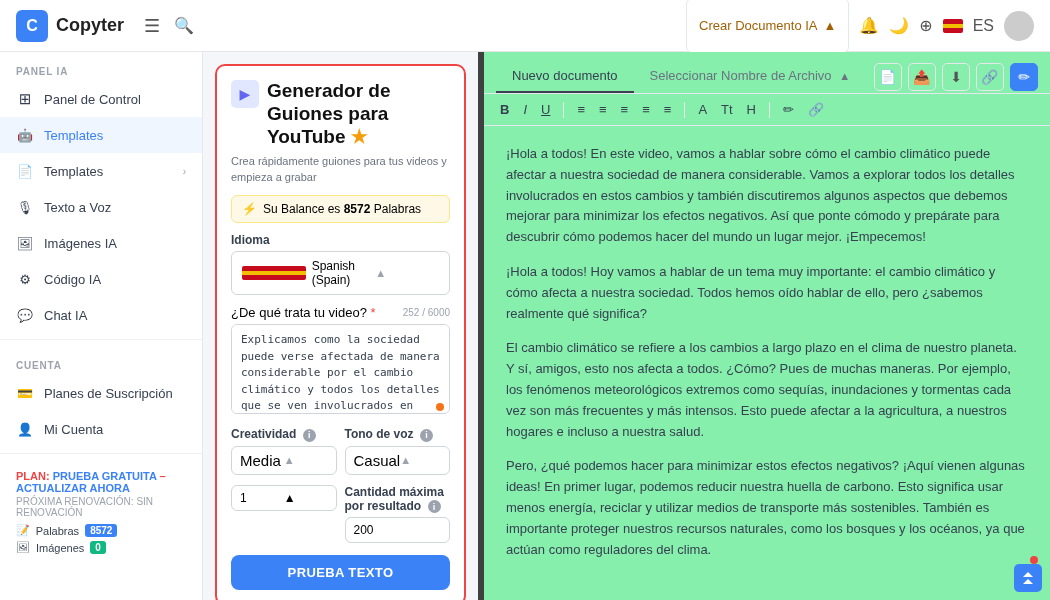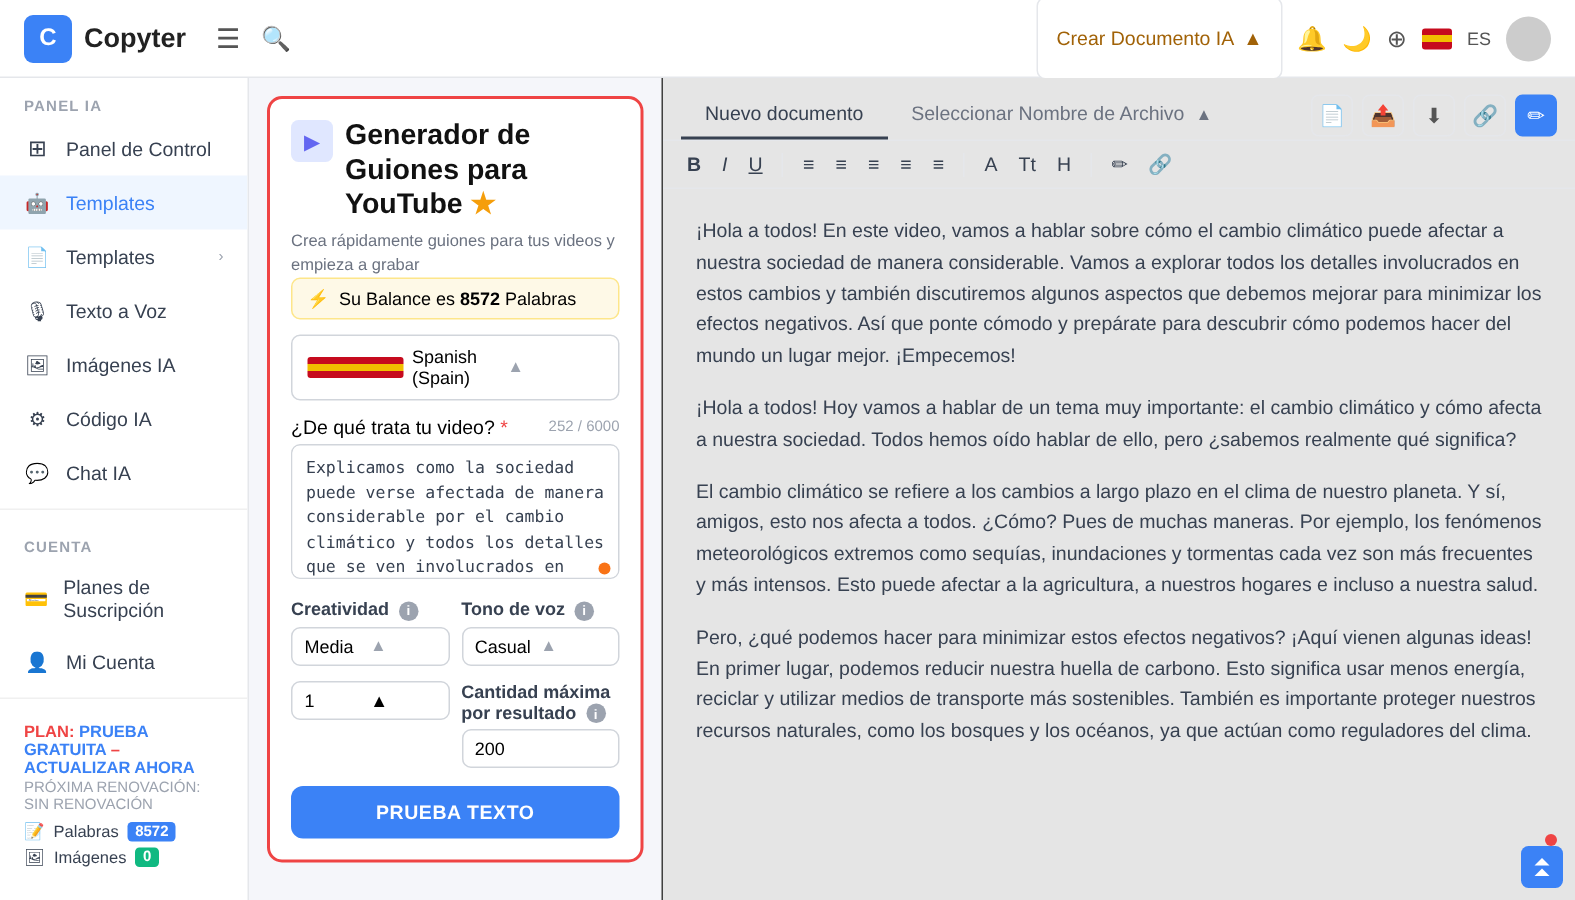--- a/index.html
+++ b/index.html
@@ -17,21 +17,21 @@
     .topnav-icons { display: flex; align-items: center; gap: 14px; margin-right: auto; color: #555; }
     .topnav-right { display: flex; align-items: center; gap: 10px; color: #555; }
     .crear-btn { display: flex; align-items: center; gap: 6px; background: #fff; border: 1px solid #e5e7eb; border-radius: 6px; padding: 19px 12px; cursor: pointer; font-size: 13px; color: #a16207; }
     .flag-es { width: 20px; height: 14px; background: linear-gradient(#c60b1e 33%, #f1bf00 33%, #f1bf00 66%, #c60b1e 66%); border-radius: 2px; display: inline-block; }
     .avatar { width: 30px; height: 30px; border-radius: 50%; background: #ccc; }
 
     
     .main-wrap { display: flex; flex: 1; overflow: hidden; }
 
     
-    .sidebar { width: 166px; background: #fff; border-right: 1px solid #e5e7eb; display: flex; flex-direction: column; flex-shrink: 0; overflow-y: auto; }
+    .sidebar { width: 203px; background: #fff; border-right: 1px solid #e5e7eb; display: flex; flex-direction: column; flex-shrink: 0; overflow-y: auto; }
     .sidebar-section-label { font-size: 10px; font-weight: 700; color: #9ca3af; padding: 14px 16px 4px; letter-spacing: 0.08em; text-transform: uppercase; }
     .sidebar-item { display: flex; align-items: center; gap: 10px; padding: 9px 16px; cursor: pointer; color: #374151; font-size: 13px; position: relative; }
     .sidebar-item.active { color: #3b82f6; background: #eff6ff; }
     .sidebar-item .si-icon { width: 18px; height: 18px; display: flex; align-items: center; justify-content: center; font-size: 15px; }
     .sidebar-item .arrow { margin-left: auto; font-size: 10px; color: #9ca3af; }
     .sidebar-divider { border: none; border-top: 1px solid #f0f0f0; margin: 6px 0; }
     .credits-section { padding: 10px 16px; font-size: 11px; }
     .credits-plan { color: #ef4444; font-weight: 600; font-size: 11px; margin-bottom: 2px; }
     .credits-plan a { color: #3b82f6; text-decoration: none; text-align: right; }
     .credits-renewal { color: #9ca3af; font-size: 10px; margin-bottom: 6px; }
@@ -42,48 +42,48 @@
     
     .content-area { display: flex; flex: 1; overflow: hidden; }
 
     
     .panel-col { width: 275px; flex-shrink: 0; overflow-y: auto; padding: 12px; background: #f5f6fa; }
     .panel-card { background: #fff; border: 2px solid #ef4444; border-radius: 10px; padding: 14px; }
     .panel-header { display: flex; align-items: flex-start; gap: 8px; margin-bottom: 6px; }
     .panel-icon-box { width: 28px; height: 28px; background: #e0e7ff; border-radius: 5px; display: flex; align-items: center; justify-content: center; flex-shrink: 0; }
     .panel-title { font-weight: 700; font-size: 19px; color: #111; line-height: 1.2; }
     .panel-star { color: #f59e0b; }
-    .panel-subtitle { font-size: 11px; color: #6b7280; line-height: 1.4; }
+    .panel-subtitle { font-size: 11px; color: #6b7280; margin-bottom: 10px; line-height: 1.4; }
     .balance-box { background: #fef9e7; border: 1px solid #fde68a; border-radius: 6px; padding: 6px 10px; display: flex; align-items: center; gap: 6px; font-size: 12px; margin-bottom: 10px; }
     .balance-icon { color: #f59e0b; }
     .field-label { font-size: 12px; font-weight: 600; color: #374151; margin-bottom: 4px; }
     .select-box { display: flex; align-items: center; border: 1px solid #d1d5db; border-radius: 6px; padding: 7px 10px; background: #fff; margin-bottom: 10px; cursor: pointer; }
     .select-box .flag-es { margin-right: 6px; }
     .select-box span { flex: 1; font-size: 12px; }
     .select-box .chevron { color: #9ca3af; font-size: 11px; }
     .textarea-label { display: flex; justify-content: space-between; align-items: center; margin-bottom: 4px; }
     .textarea-label .required { color: #ef4444; }
     .char-count { font-size: 10px; color: #9ca3af; }
     .textarea-field { width: 100%; border: 1px solid #d1d5db; border-radius: 6px; padding: 7px 9px; font-size: 11px; color: #374151; resize: none; height: 90px; line-height: 1.5; position: relative; }
     .textarea-wrapper { position: relative; margin-bottom: 10px; }
     .textarea-orange-dot { position: absolute; bottom: 6px; right: 6px; width: 8px; height: 8px; background: #f97316; border-radius: 50%; }
     .row-fields { display: flex; gap: 8px; margin-bottom: 10px; }
     .row-fields > div { flex: 1; }
     .info-icon { display: inline-flex; align-items: center; justify-content: center; width: 13px; height: 13px; border-radius: 50%; background: #9ca3af; color: #fff; font-size: 9px; margin-left: 3px; cursor: help; }
     .stepper-box { display: flex; align-items: center; border: 1px solid #d1d5db; border-radius: 6px; padding: 5px 8px; background: #fff; }
-    .stepper-box span { flex: 1; font-size: 12px; }
+    .stepper-box span { flex: 1; font-size: 15px; }
     .stepper-box .chev { color: #9ca3af; font-size: 11px; }
     .num-results-row { display: flex; gap: 8px; margin-bottom: 12px; }
     .num-results-row > div { flex: 1; }
     .num-input { display: flex; align-items: center; border: 1px solid #d1d5db; border-radius: 6px; padding: 5px 8px; background: #fff; }
     .num-input span { flex: 1; font-size: 12px; }
     .generar-btn { width: 100%; background: #3b82f6; color: #fff; border: none; border-radius: 8px; padding: 10px; font-size: 13px; font-weight: 600; cursor: pointer; letter-spacing: 0.03em; }
 
     
-    .editor-col { flex: 1; background: #e5e5e5; display: flex; flex-direction: column; overflow: hidden; border-left: 1px solid #404040; }
+    .editor-col { flex: 1; background: #86efac; display: flex; flex-direction: column; overflow: hidden; border-left: 6px solid #404040; }
     .editor-tabs { display: flex; align-items: center; padding: 8px 12px 0; border-bottom: 1px solid #e5e7eb; gap: 0; }
     .editor-tab { padding: 8px 16px; font-size: 13px; color: #6b7280; cursor: pointer; border-bottom: 2px solid transparent; }
     .editor-tab.active { color: #374151; border-bottom: 2px solid #374151; font-weight: 500; }
     .editor-tab-actions { margin-left: auto; display: flex; align-items: center; gap: 6px; }
     .tab-icon-btn { width: 28px; height: 28px; border: 1px solid #e5e7eb; border-radius: 5px; display: flex; align-items: center; justify-content: center; cursor: pointer; font-size: 14px; color: #555; }
     .tab-icon-btn.active-blue { background: #3b82f6; color: #fff; border-color: #3b82f6; }
     .toolbar { display: flex; align-items: center; gap: 6px; padding: 6px 12px; border-bottom: 1px solid #e5e7eb; }
     .toolbar-btn { background: none; border: none; cursor: pointer; font-size: 13px; padding: 2px 4px; color: #374151; font-family: inherit; border-radius: 3px; }
     .toolbar-sep { width: 1px; height: 16px; background: #e5e7eb; margin: 0 3px; }
     .editor-body { flex: 1; overflow-y: auto; padding: 18px 22px; position: relative; }
@@ -106,21 +106,21 @@
   </div>
   <div class="topnav-right">
     <button class="crear-btn">
       <span>Crear Documento IA</span>
       <span>▲</span>
     </button>
     <span style="font-size:16px;cursor:pointer;">🔔</span>
     <span style="font-size:16px;cursor:pointer;">🌙</span>
     <span style="font-size:16px;cursor:pointer;">⊕</span>
     <span class="flag-es"></span>
-    <span style="font-size:12px;color:#555;">ES</span>
+    <span style="font-size:16px;color:#555;">ES</span>
     <div class="avatar"></div>
   </div>
 </nav>
 
 <div class="main-wrap">
 
   <aside class="sidebar">
     <div class="sidebar-section-label">PANEL IA</div>
 
     <div class="sidebar-item">
@@ -206,20 +206,21 @@
 
         <div class="balance-box">
           <span class="balance-icon">⚡</span>
           <span>
             <span>Su Balance es</span>
             <strong>8572</strong>
             <span>Palabras</span>
           </span>
         </div>
 
+        <div class="field-label">Idioma</div>
         <div class="select-box">
           <span class="flag-es"></span>
           <span>Spanish (Spain)</span>
           <span class="chevron">▲</span>
         </div>
 
         <div class="textarea-label">
           <span>
             <span>¿De qué trata tu video?</span>
             <span class="required">*</span>

